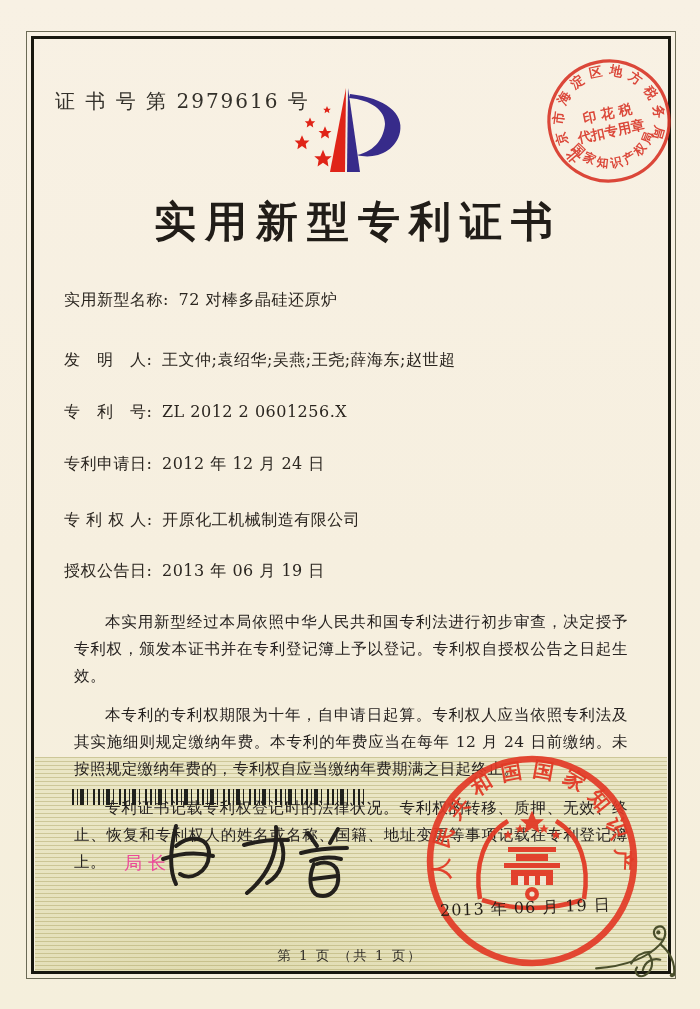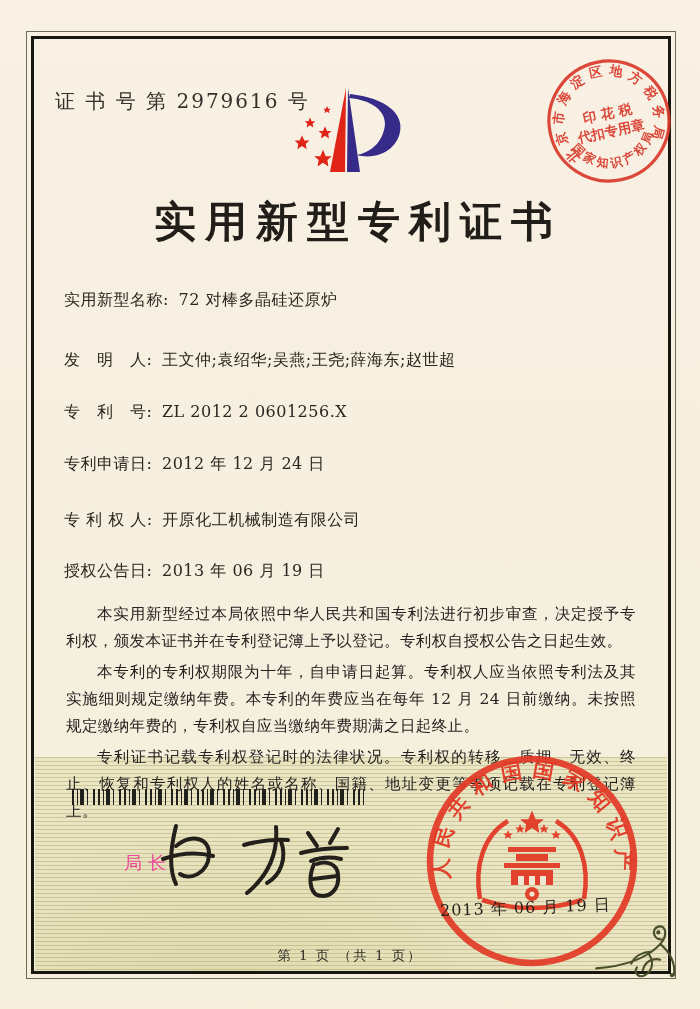--- a/index.html
+++ b/index.html
@@ -20,21 +20,21 @@
   }
   .cert-no{position:absolute;left:55px;top:88px;font-size:20px;letter-spacing:2px;color:#33302a;}
   .logo{position:absolute;left:280px;top:80px;}
   .tax-stamp{position:absolute;left:534px;top:46px;width:150px;height:150px;transform:rotate(-12deg);opacity:.92;}
   .title{position:absolute;left:0;top:186px;width:100%;margin:8px;text-align:center;
     font-size:42px;font-weight:bold;letter-spacing:9px;color:#211d18;}
   .field{position:absolute;left:64px;font-size:16px;letter-spacing:.5px;white-space:nowrap;color:#2b2620;}
   .field .flabel{margin-right:4px;}
   .paras{position:absolute;left:62px;top:597px;width:578px;font-size:15.5px;line-height:27px;
     letter-spacing:.4px;color:#262220;text-align:justify;}
-  .paras p{margin:4px;text-indent:2em;}
+  .paras p{margin:12px;text-indent:2em;}
   .barcode{position:absolute;left:72px;top:789px;width:292px;height:16px;
     background:repeating-linear-gradient(90deg,
       #20201c 0 2px, rgba(0,0,0,0) 2px 5px,
       #20201c 5px 6px, rgba(0,0,0,0) 6px 8px,
       #20201c 8px 12px, rgba(0,0,0,0) 12px 15px,
       #20201c 15px 16px, rgba(0,0,0,0) 16px 21px,
       #20201c 21px 23px, rgba(0,0,0,0) 23px 26px);}
   .director{position:absolute;left:124px;top:851px;font-size:18px;letter-spacing:6px;color:#ec4899;}
   .signature{position:absolute;left:150px;top:806px;}
   .seal{position:absolute;left:424px;top:753px;}

